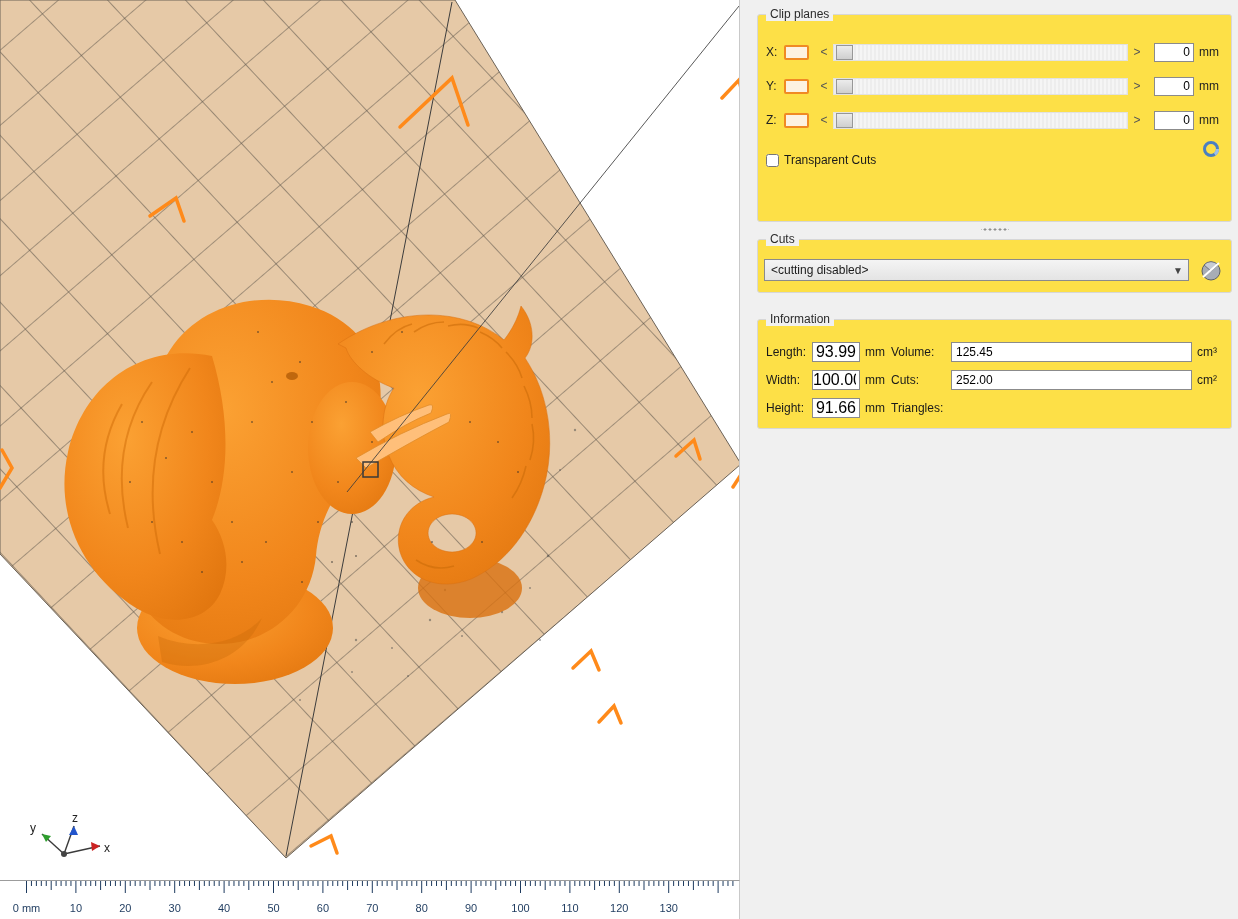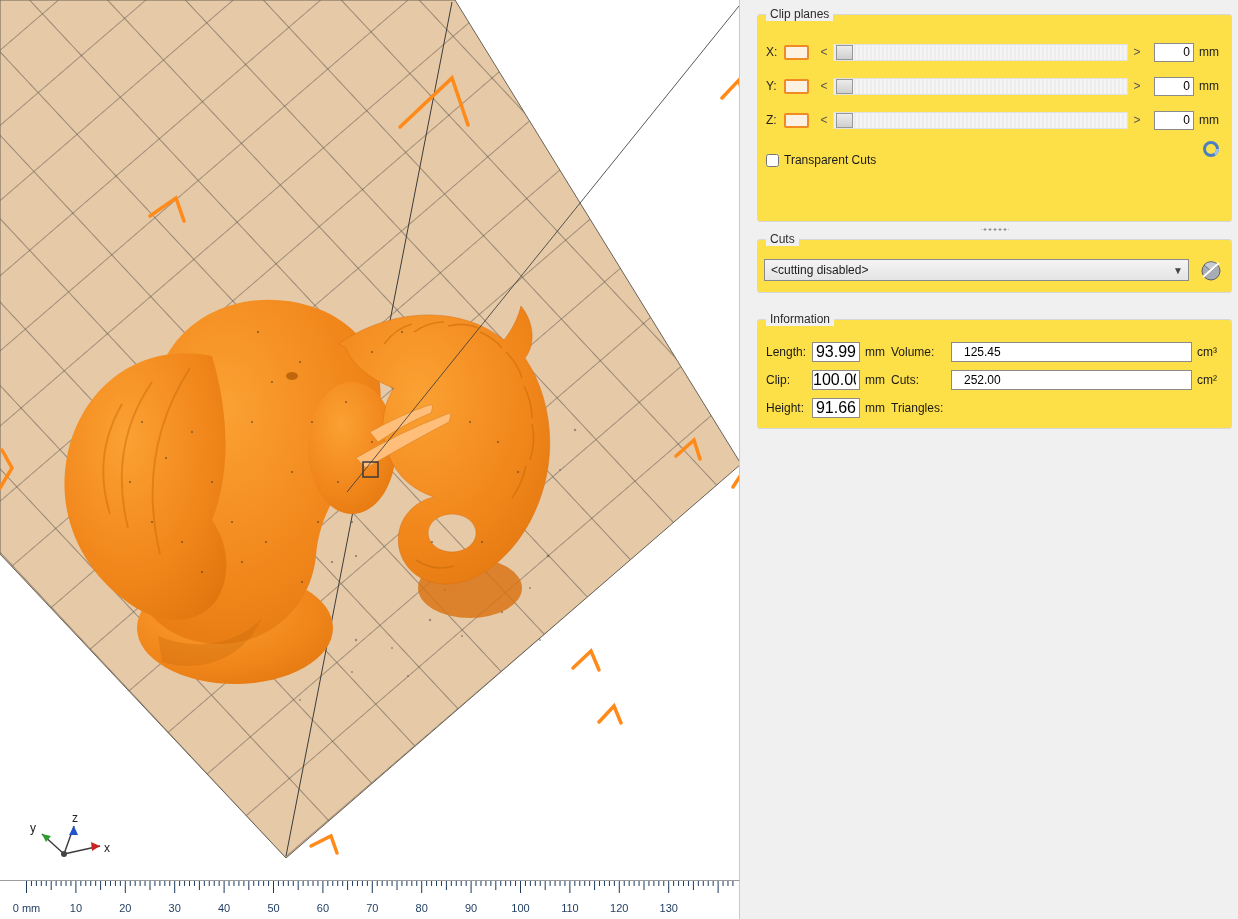--- a/index.html
+++ b/index.html
@@ -41,21 +41,21 @@
   .combobox .combo-text { flex:1; color:#1a1a1a; }
   .combo-arrow { width:16px; text-align:center; color:#444; font-size:10px; }
   .cut-icon { width:28px; height:28px; margin-left:8px; cursor:pointer; }
 
   .gb-info { margin-top:26px; height:110px; padding:14px 6px 0 8px; }
   .info-row { display:flex; align-items:center; height:20px; margin-top:8px; }
   .info-label1 { width:46px; }
   .info-input-s { width:48px; height:20px; border:1px solid #8b8b8b; background:#fff; text-align:right; padding-right:3px; font-family:"Liberation Sans",sans-serif; font-size:16px; }
   .info-unit1 { width:26px; margin-left:5px; }
   .info-label2 { width:60px; }
-  .info-input-l { flex:1; height:20px; border:1px solid #8b8b8b; background:#fff; text-align:left; padding-left:12px; font-family:"Liberation Sans",sans-serif; font-size:12px; }
+  .info-input-l { flex:1; height:20px; border:1px solid #8b8b8b; background:#fff; text-align:left; padding-left:4px; font-family:"Liberation Sans",sans-serif; font-size:12px; }
   .info-unit2 { width:28px; margin-left:5px; }
 
   .status-text { position:absolute; left:0; right:0; top:666px; text-align:center; color:#111; }
 </style>
 </head>
 <body>
 
 <div class="app">
 
   <div class="left-col">
@@ -453,21 +453,21 @@
       <div class="info-row">
         <span class="info-label1">Length:</span>
         <input class="info-input-s" value="93.99" style="">
         <span class="info-unit1">mm</span>
         <span class="info-label2">Volume:</span>
         <input class="info-input-l" value="125.45" style="">
         <span class="info-unit2">cm³</span>
       </div>
 
       <div class="info-row">
-        <span class="info-label1">Clip:</span>
+        <span class="info-label1">Width:</span>
         <input class="info-input-s" value="100.00" style="">
         <span class="info-unit1">mm</span>
         <span class="info-label2">Cuts:</span>
         <input class="info-input-l" value="252.00" style="">
         <span class="info-unit2">cm²</span>
       </div>
 
       <div class="info-row">
         <span class="info-label1">Height:</span>
         <input class="info-input-s" value="91.66" style="">

